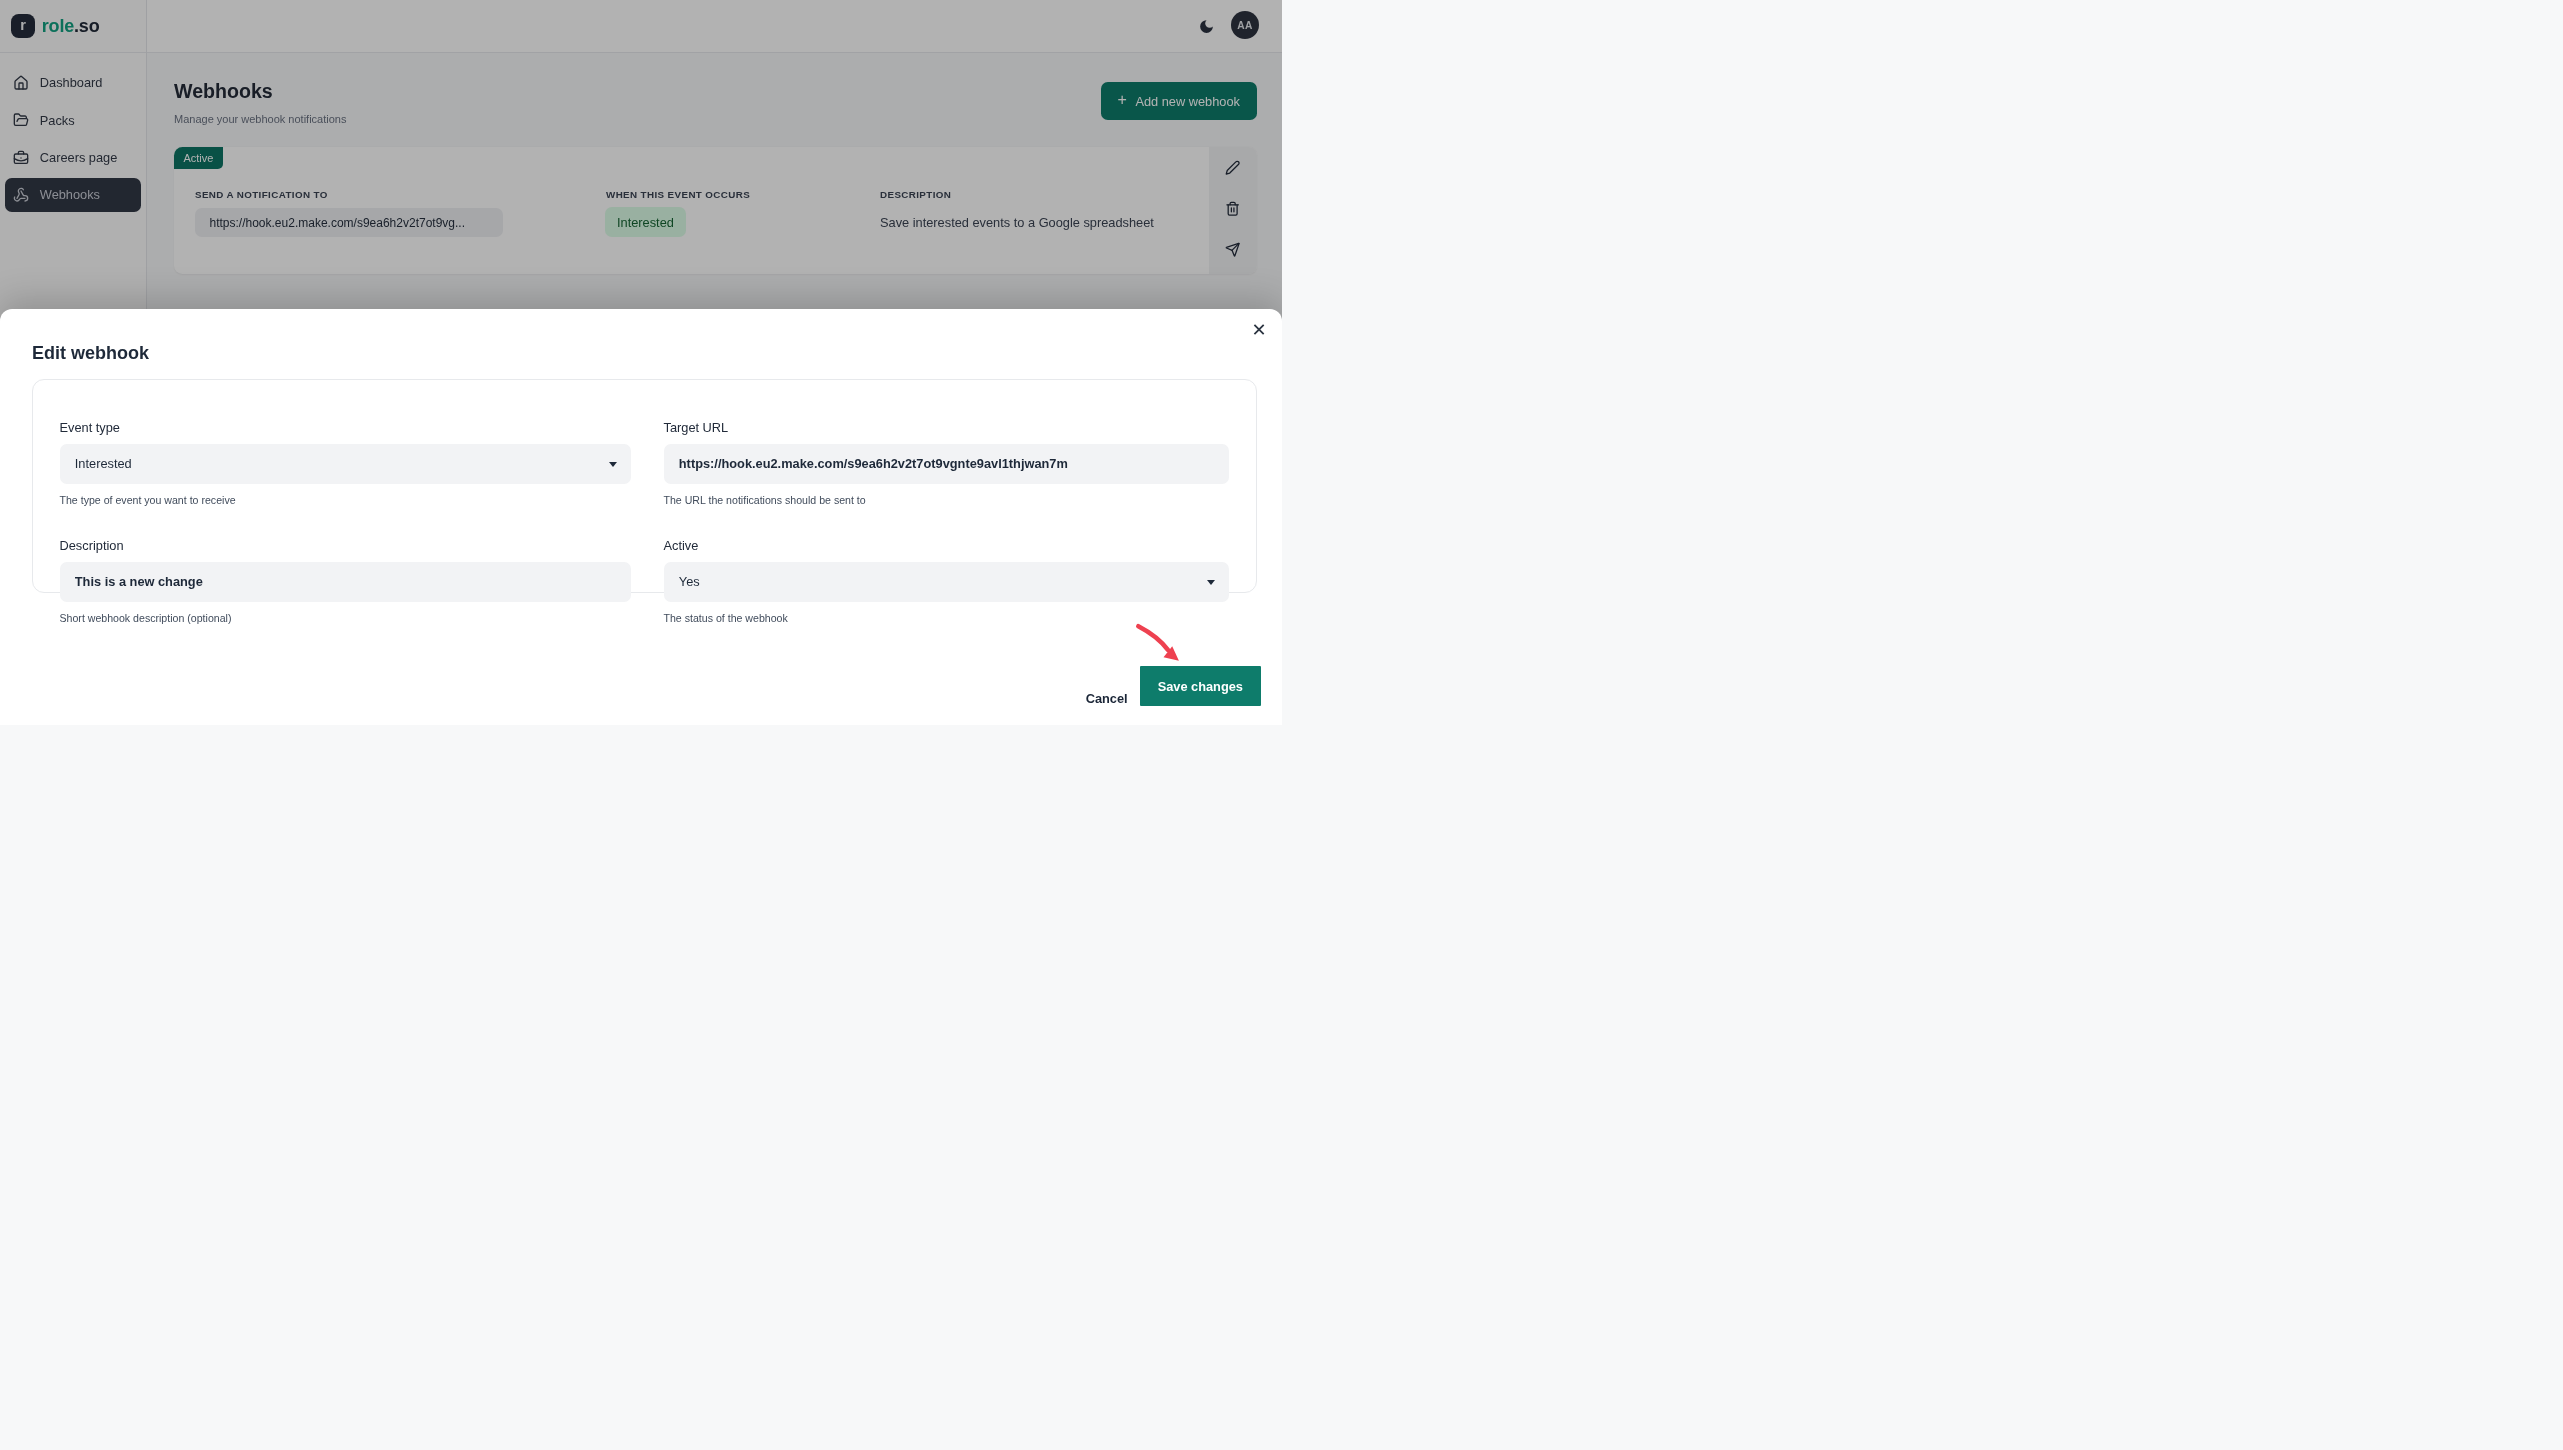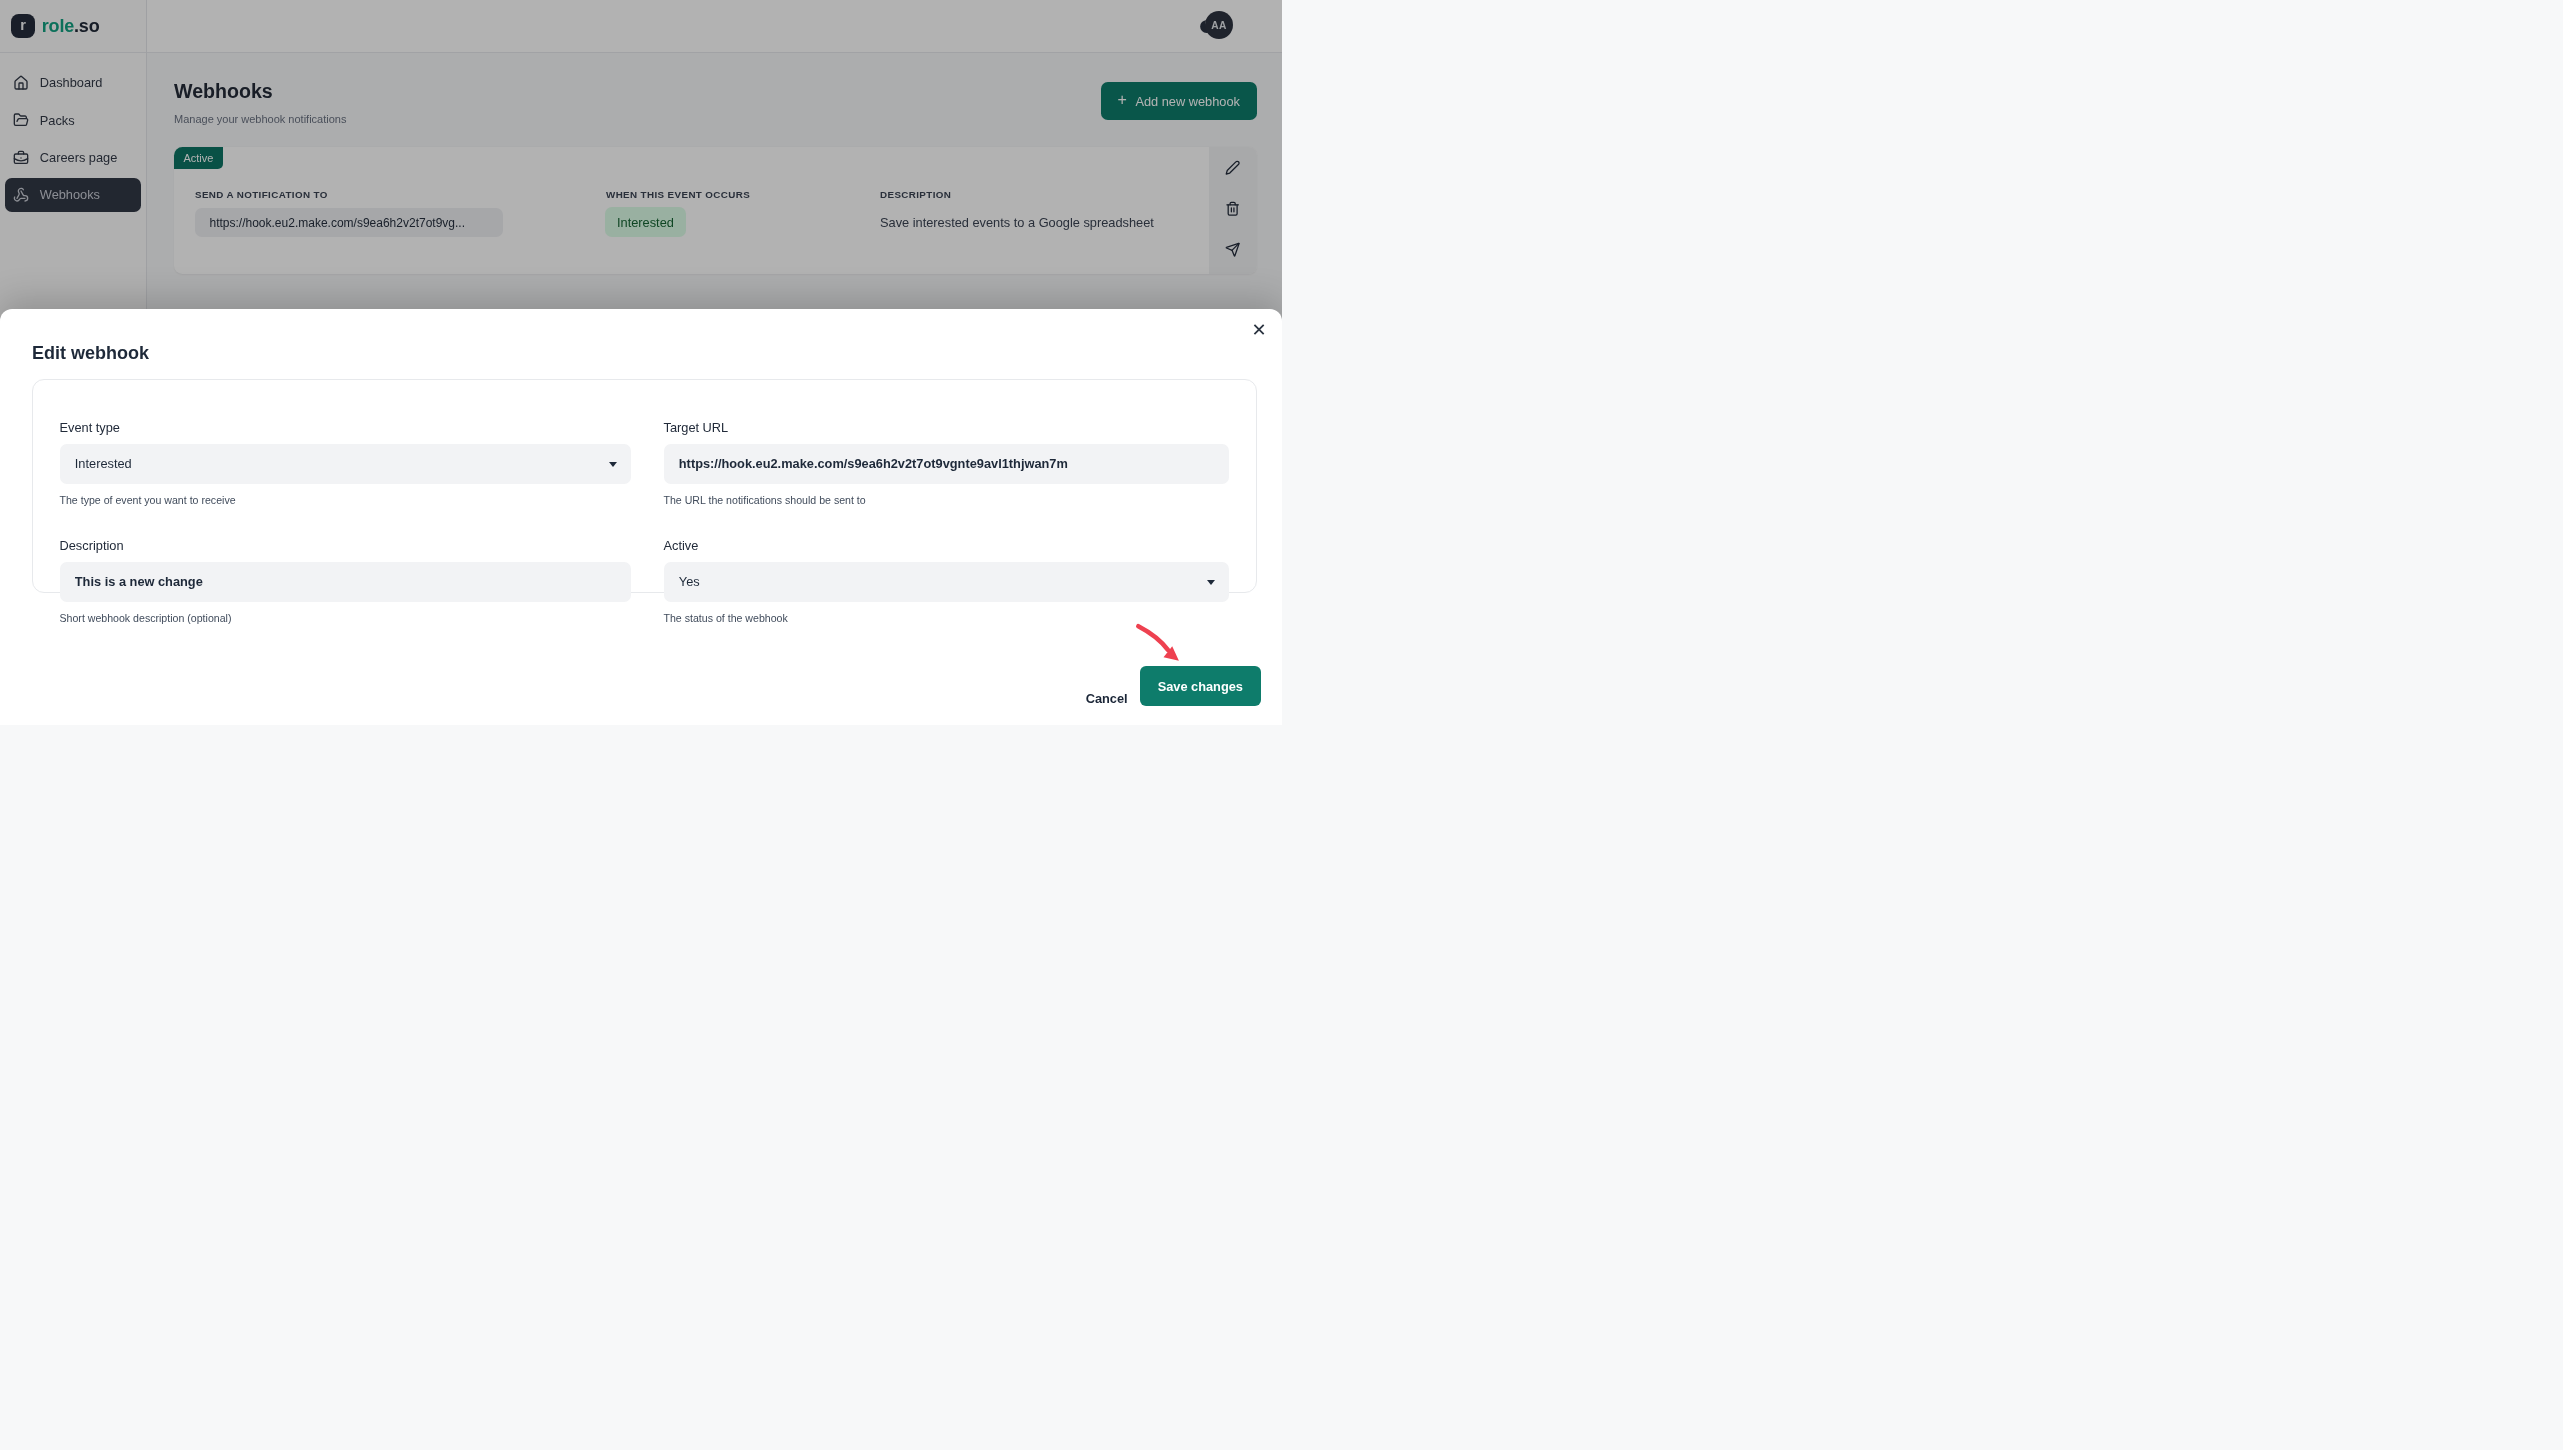--- a/index.html
+++ b/index.html
@@ -36,21 +36,21 @@
   .nav-item.active { background:#323845; color:#c9cdd6; }
   .topbar {
     position:absolute; left:147px; right:0; top:0; height:53px;
     background:#ffffff; border-bottom:0.9px solid #e7e9ec;
   }
   .moon-btn {
     position:absolute; right:67px; top:18px; width:17px; height:17px;
     background:none; border:none; cursor:pointer; color:#2a3140;
   }
   .avatar {
-    position:absolute; right:49px; top:11px; width:28px; height:28px;
+    position:absolute; right:23px; top:11px; width:28px; height:28px;
     border-radius:50%; background:#2d3340; color:#e3e6ea;
     font-size:10.2px; font-weight:700; display:flex; align-items:center; justify-content:center;
     letter-spacing:0.3px; cursor:pointer;
   }
   .main { position:absolute; left:147px; right:0; top:53px; bottom:0; background:#f7f8f9; }
   .page-title { position:absolute; left:27px; top:27px; font-size:19.6px; font-weight:700; color:#242b39; }
   .page-sub { position:absolute; left:27px; top:60px; font-size:11px; color:#6a7282; }
   .add-btn {
     position:absolute; right:25px; top:29px; height:38px; padding:0 17px;
     background:#0e7c6b; border:none; border-radius:6.8px; color:#ffffff;
@@ -125,21 +125,21 @@
   .g-r2c1 { left:27px;  top:158px; width:571px; }
   .g-r2c2 { left:631px; top:158px; width:565px; }
   .modal-footer {
     position:absolute; right:21px; bottom:19px; display:flex; align-items:flex-end; gap:12px;
   }
   .cancel-btn {
     background:none; border:none; font-family:inherit; font-size:12.8px; font-weight:600;
     color:#1b2637; cursor:pointer;
   }
   .save-btn {
-    height:40px; padding:0 18px; background:#0e7c6b; border:none; border-radius:6px;
+    height:40px; padding:0 18px; background:#0e7c6b; border:none; border-radius:1px;
     color:#ffffff; font-family:inherit; font-size:12.8px; font-weight:600; cursor:pointer;
   }
   .arrow-annotation { position:absolute; left:1132px; top:622px; z-index:20; pointer-events:none; }
 </style>
 </head>
 <body>
 
 <div class="app">
 
   <aside class="sidebar">

